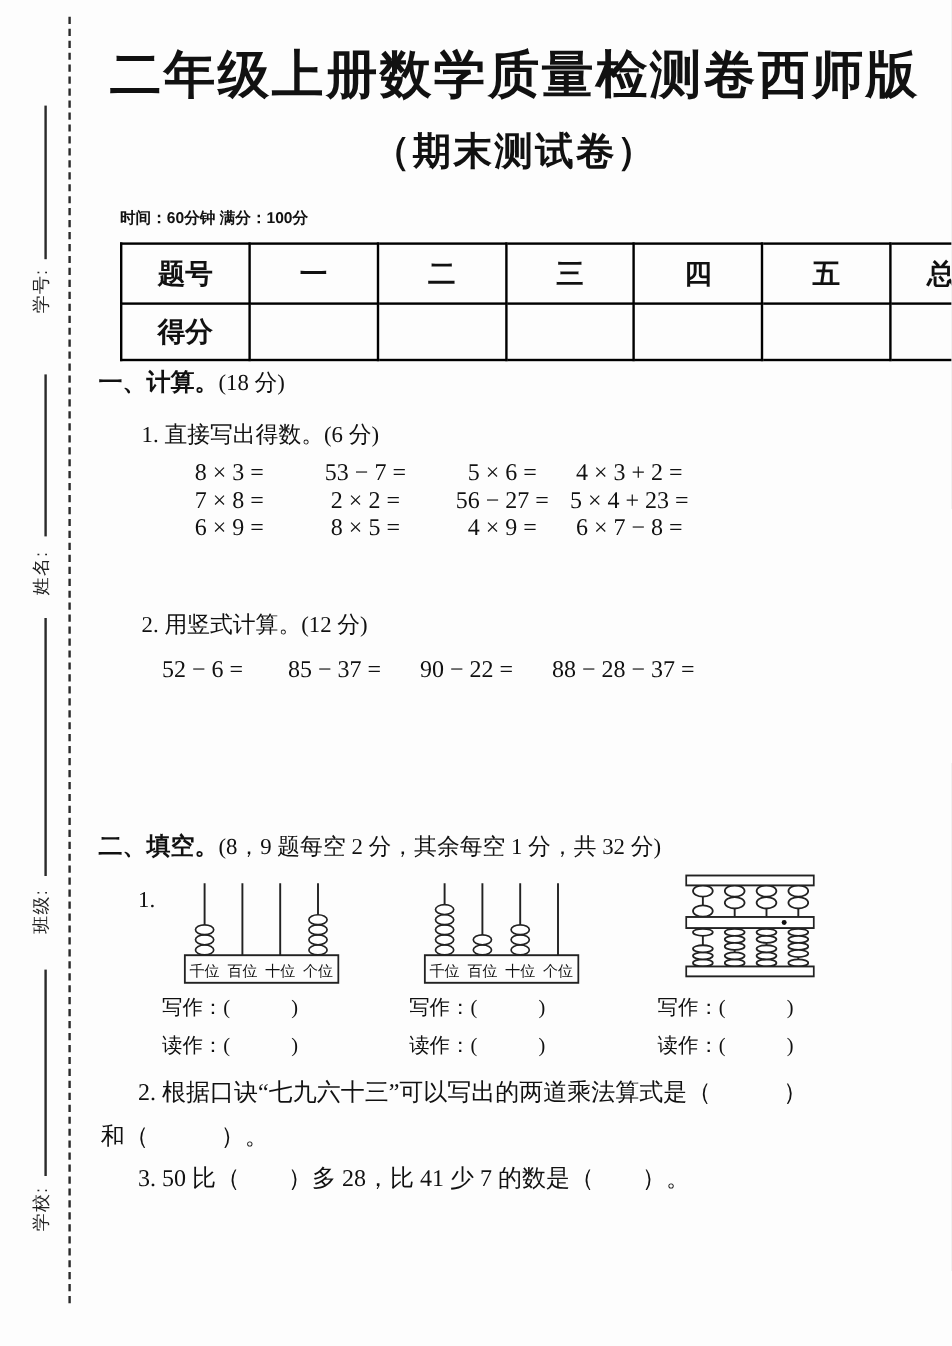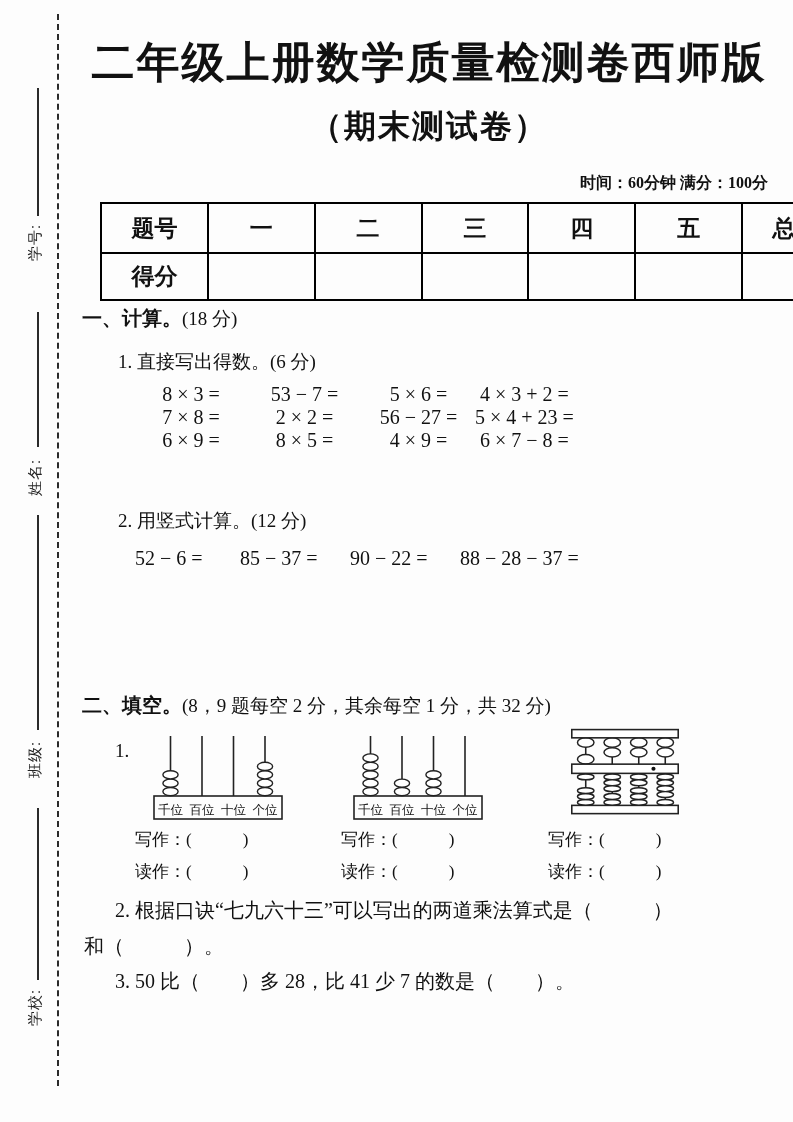--- a/index.html
+++ b/index.html
@@ -15,23 +15,23 @@
   .rail-label{position:absolute;left:3px;width:64px;text-align:center;
     transform:rotate(-90deg);font-size:15px;letter-spacing:1px;
     font-family:"Liberation Sans","DejaVu Sans",sans-serif;color:#222;}
   
   .title{position:absolute;top:34px;left:88px;width:682px;text-align:center;
     font-size:43px;font-weight:900;letter-spacing:2px;
     font-family:"Liberation Sans","DejaVu Sans",sans-serif;}
   .subtitle{position:absolute;top:105px;left:88px;width:682px;text-align:center;
     font-size:32px;font-weight:800;letter-spacing:2px;
     font-family:"Liberation Sans","DejaVu Sans",sans-serif;}
-  .meta{position:absolute;top:173px;left:100px;width:668px;text-align:right;
-    font-size:16px;font-weight:700;
-    font-family:Liberation Serif, serif;}
+  .meta{position:absolute;top:173px;left:100px;width:668px;text-align:left;
+    font-size:13px;font-weight:700;
+    font-family:Liberation Sans, sans-serif;}
   
   table.score{position:absolute;left:100px;top:202px;width:750px;
     border-collapse:collapse;table-layout:fixed;}
   table.score td{border:2px solid #000;text-align:center;
     font-size:23px;font-weight:700;padding:0;}
   table.score tr:nth-child(1) td{height:48px;}
   table.score tr:nth-child(2) td{height:45px;}
   
   .sec-head{position:absolute;font-size:20px;white-space:nowrap;}
   .sec-head .b{font-weight:800;font-family:"Liberation Sans","DejaVu Sans",sans-serif;}

